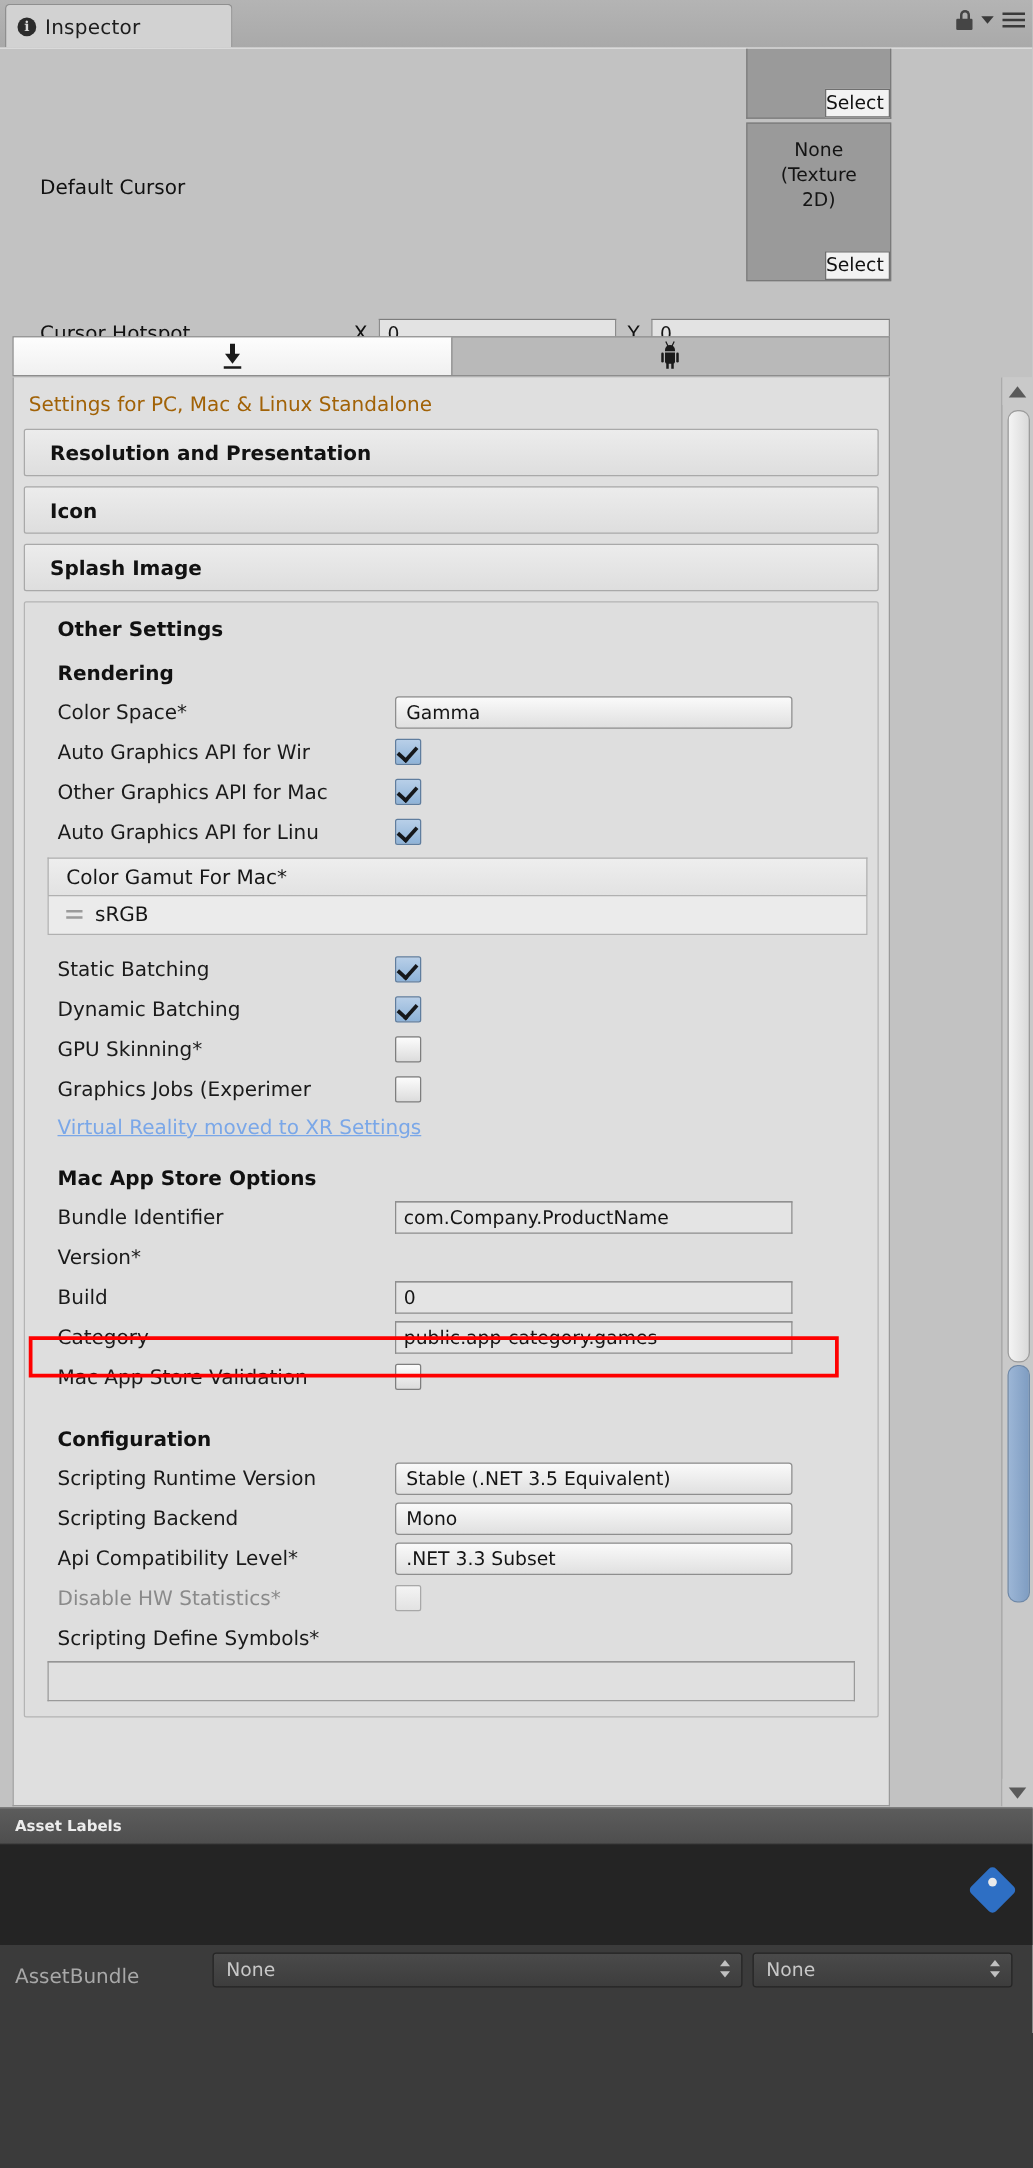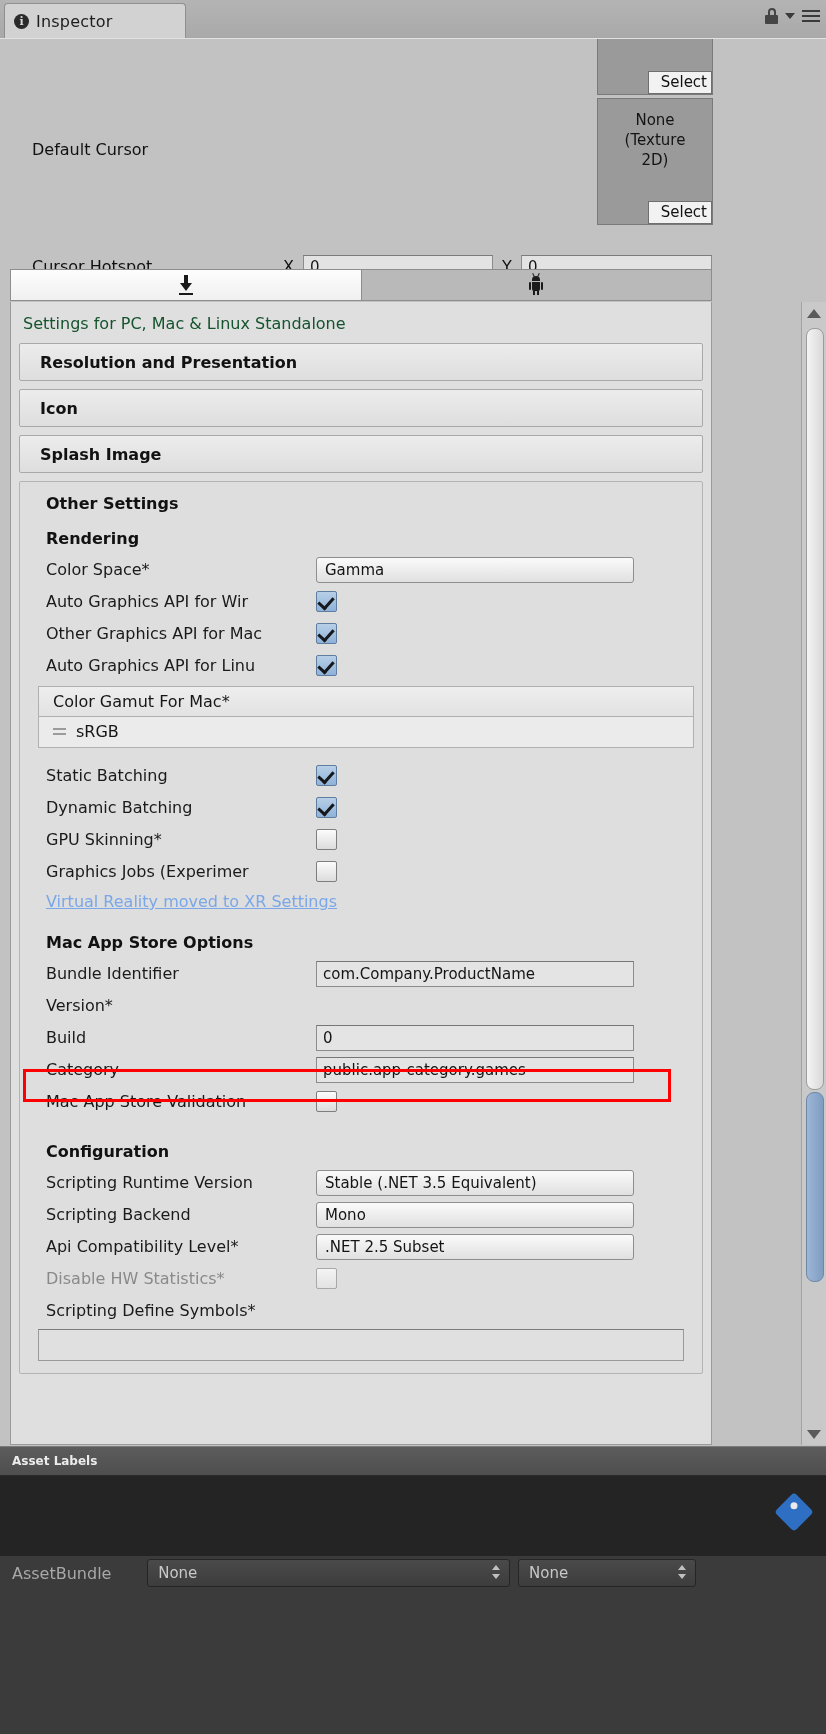--- a/index.html
+++ b/index.html
@@ -55,21 +55,21 @@
     display:flex;flex-direction:column;align-items:center;
     color:#141414;font-size:15px;
     box-sizing:border-box;
   }
   .obj-slot.partial{left:597px;top:0px;width:116px;height:56px;border-top:none;}
   .obj-slot.full{left:597px;top:59px;width:116px;height:127px;justify-content:flex-start;padding-top:11px;}
   .obj-slot .ol{line-height:20px;text-align:center;}
   .select-btn{
     position:absolute;right:0;bottom:0;
     background:#f2f2f2;border:1px solid #6f6f6f;
-    font-size:15px;padding:0 4px 1px 12px;line-height:20px;color:#111;
+    font-size:15px;padding:0 4px 1px 0;line-height:20px;color:#111;
   }
   .lbl-default-cursor{position:absolute;left:32px;top:101px;font-size:16px;}
   .hotspot-row{position:absolute;left:0;top:218px;width:826px;height:26px;}
   .lbl-hotspot{position:absolute;left:32px;top:0;font-size:16px;}
   .axis-lbl{position:absolute;font-size:16px;}
   .field{
     position:absolute;background:#e3e3e3;border:1px solid #8c8c8c;
     box-sizing:border-box;height:25px;line-height:23px;
     padding-left:6px;font-size:15px;color:#151515;
     border-top-color:#7c7c7c;
@@ -99,21 +99,21 @@
   .ico-android .arm.l{left:-1px;} .ico-android .arm.r{right:-1px;}
   .ico-android .leg{position:absolute;top:14px;width:2px;height:5px;background:#1a1a1a;}
   .ico-android .leg.l{left:3px;} .ico-android .leg.r{left:7px;}
 
   
   .scrollarea{
     position:absolute;left:10px;top:263px;width:702px;height:1143px;
     background:#dfdfdf;border:1px solid #9a9a9a;border-top:none;
     box-sizing:border-box;overflow:hidden;
   }
-  .settings-for{padding:12px 0 10px 12px;font-size:16px;color:#14532d;}
+  .settings-for{padding:12px 0 10px 12px;font-size:16px;color:#a16207;}
   .foldout{
     margin:0 8px 8px 8px;height:38px;
     background:linear-gradient(#ececec,#dedede);
     border:1px solid #a9a9a9;border-radius:2px;
     display:flex;align-items:center;padding-left:20px;
     font-weight:bold;font-size:16px;color:#121212;box-sizing:border-box;
   }
   .panel{
     margin:6px 8px 0 8px;background:#dedede;
     border:1px solid #b4b4b4;border-radius:2px;
@@ -218,22 +218,22 @@
   .footer .pane{position:relative;height:80px;background:#242424;}
   .tag-ico{
     position:absolute;right:18px;top:22px;width:28px;height:28px;
     background:#2e6fc4;border-radius:4px;transform:rotate(45deg);
   }
   .tag-ico:after{
     content:"";position:absolute;left:6px;top:6px;width:7px;height:7px;
     background:#eaeaea;border-radius:50%;transform:rotate(-45deg);
   }
   .ab-row{
-    position:absolute;left:0;top:110px;width:696px;height:34px;
-    display:flex;align-items:center;
+    position:absolute;left:0;top:110px;width:826px;height:34px;
+    display:flex;align-items:flex-end;
   }
   .ab-lbl{color:#a8a8a8;font-size:16px;width:170px;padding-left:12px;box-sizing:border-box;}
   .dark-dd{
     height:28px;box-sizing:border-box;
     background:linear-gradient(#4a4a4a,#3d3d3d);
     border:1px solid #252525;border-radius:3px;
     color:#c8c8c8;font-size:15px;line-height:26px;padding-left:10px;
     position:relative;
   }
 </style>
@@ -432,21 +432,21 @@
             <span class="dropdown" style="display:block;">Mono</span>
             <span class="arrows" style="position:absolute;right:7px;top:5px;">
               <span class="up" style="display:block;"></span>
                 <span class="dn" style="display:block;"></span>
             </span>
           </span>
         </div>
         <div class="row">
           <span class="lbl">Api Compatibility Level*</span>
           <span class="ctl">
-            <span class="dropdown" style="display:block;">.NET 2.5 Subset</span>
+            <span class="dropdown" style="display:block;">.NET 3.3 Subset</span>
             <span class="arrows" style="position:absolute;right:7px;top:5px;">
               <span class="up" style="display:block;"></span>
                 <span class="dn" style="display:block;"></span>
             </span>
           </span>
         </div>
         <div class="row">
           <span class="lbl dim">Disable HW Statistics*</span>
           <span class="cb dimmed"></span>
         </div>

